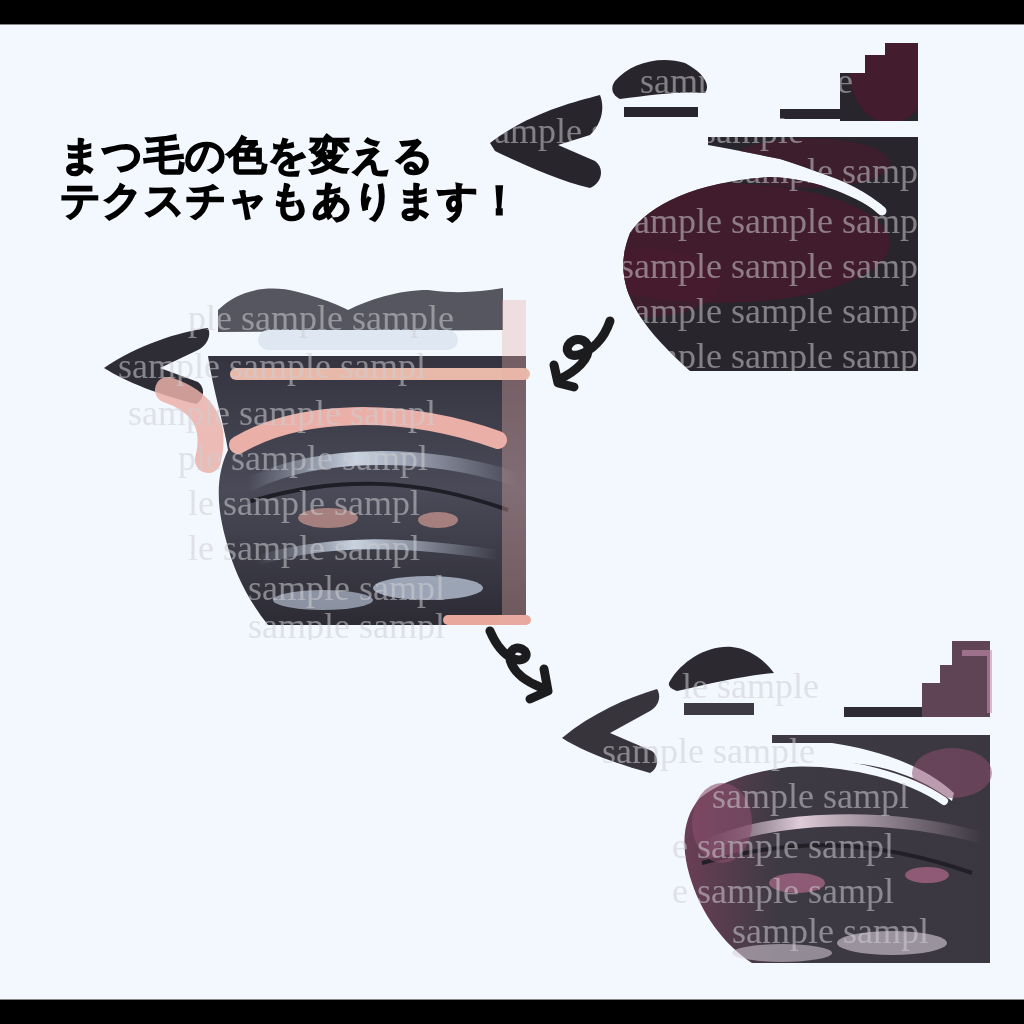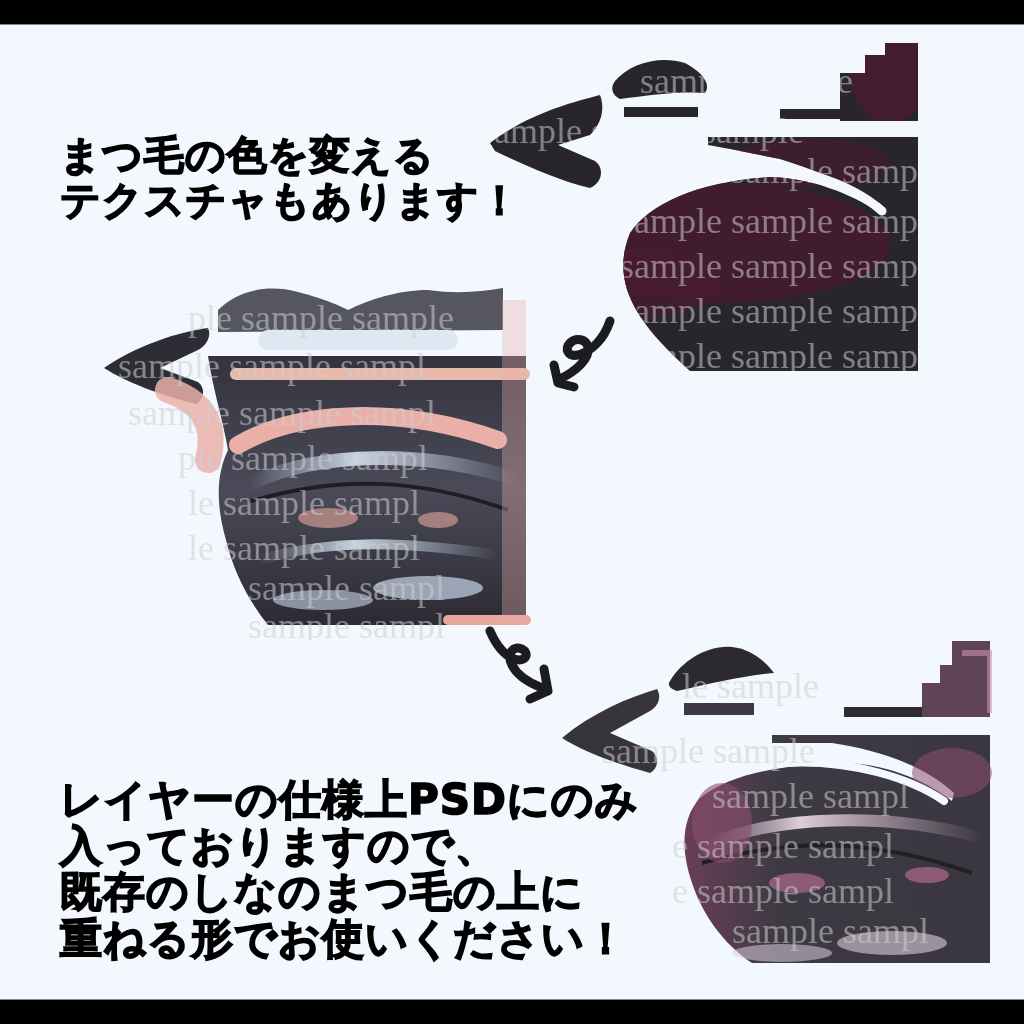--- a/index.html
+++ b/index.html
@@ -173,22 +173,16 @@
         <text class="wm" x="130" y="75">le sample</text>
         <text class="wm" x="50" y="140">sample  sample</text>
         <text class="wm" x="160" y="185">sample sampl</text>
         <text class="wm" x="120" y="235">e sample sampl</text>
         <text class="wm" x="120" y="280">e sample sampl</text>
         <text class="wm" x="180" y="320">sample sampl</text>
       </g>
     </svg>
   </div>
 
-  <div class="caption caption-bottom">
-    <span class="line">レイヤーの仕様上PSDにのみ</span>
-    <span class="line">入っておりますので、</span>
-    <span class="line">既存のしなのまつ毛の上に</span>
-    <span class="line">重ねる形でお使いください！</span>
-  </div>
 
 </div>
 
 <div class="bar-bottom"></div>
 
 </body></html>

